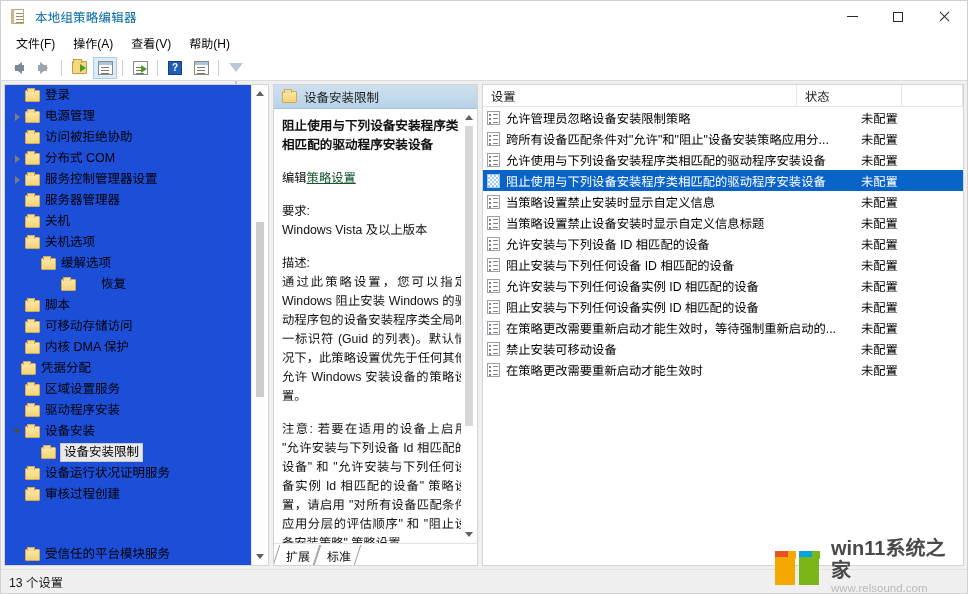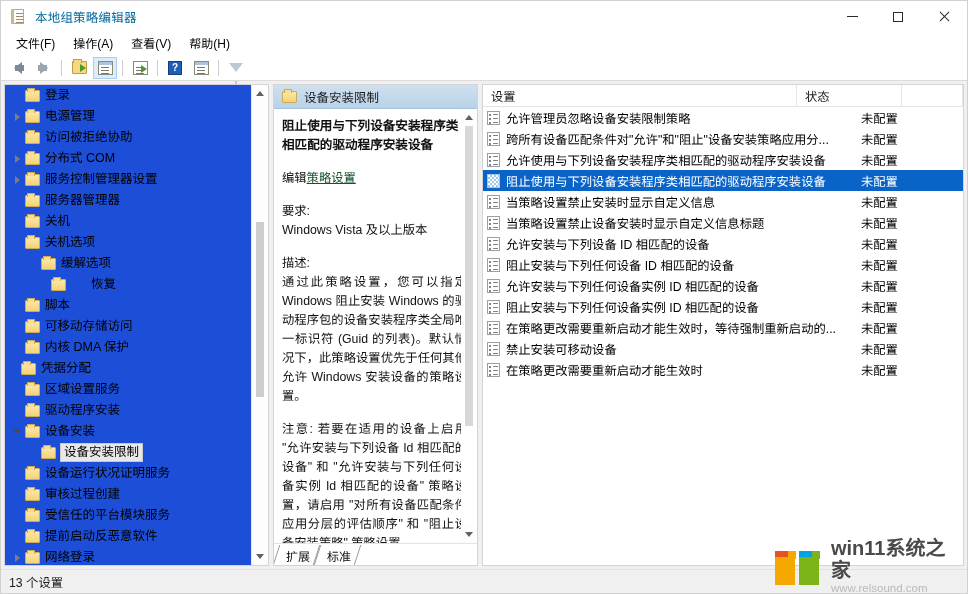--- a/index.html
+++ b/index.html
@@ -528,21 +528,21 @@
           <div class="tree-row" style="padding-left: 4px;">
             <span class="twisty none"></span>
             <span class="folder"></span>
             <span class="tree-label">关机选项</span>
           </div>
           <div class="tree-row" style="padding-left: 20px;">
             <span class="twisty none"></span>
             <span class="folder"></span>
             <span class="tree-label">缓解选项</span>
           </div>
-          <div class="tree-row" style="padding-left: 10px; gap: 20px;">
+          <div class="tree-row" style="padding-left: 20px; gap: 20px;">
             <span class="twisty none"></span>
             <span class="folder"></span>
             <span class="tree-label">恢复</span>
           </div>
           <div class="tree-row" style="padding-left: 4px;">
             <span class="twisty none"></span>
             <span class="folder"></span>
             <span class="tree-label">脚本</span>
           </div>
           <div class="tree-row" style="padding-left: 4px;">
@@ -585,21 +585,21 @@
           <div class="tree-row" style="padding-left: 4px;">
             <span class="twisty none"></span>
             <span class="folder"></span>
             <span class="tree-label">设备运行状况证明服务</span>
           </div>
           <div class="tree-row" style="padding-left: 4px;">
             <span class="twisty none"></span>
             <span class="folder"></span>
             <span class="tree-label">审核过程创建</span>
           </div>
-          <div class="tree-row" style="padding-left: 4px;">
+          <div class="tree-row" style="padding-left: 4px; margin-top: 39px;">
             <span class="twisty none"></span>
             <span class="folder"></span>
             <span class="tree-label">受信任的平台模块服务</span>
           </div>
           <div class="tree-row" style="padding-left: 4px;">
             <span class="twisty none"></span>
             <span class="folder"></span>
             <span class="tree-label">提前启动反恶意软件</span>
           </div>
           <div class="tree-row" style="padding-left: 4px;">

